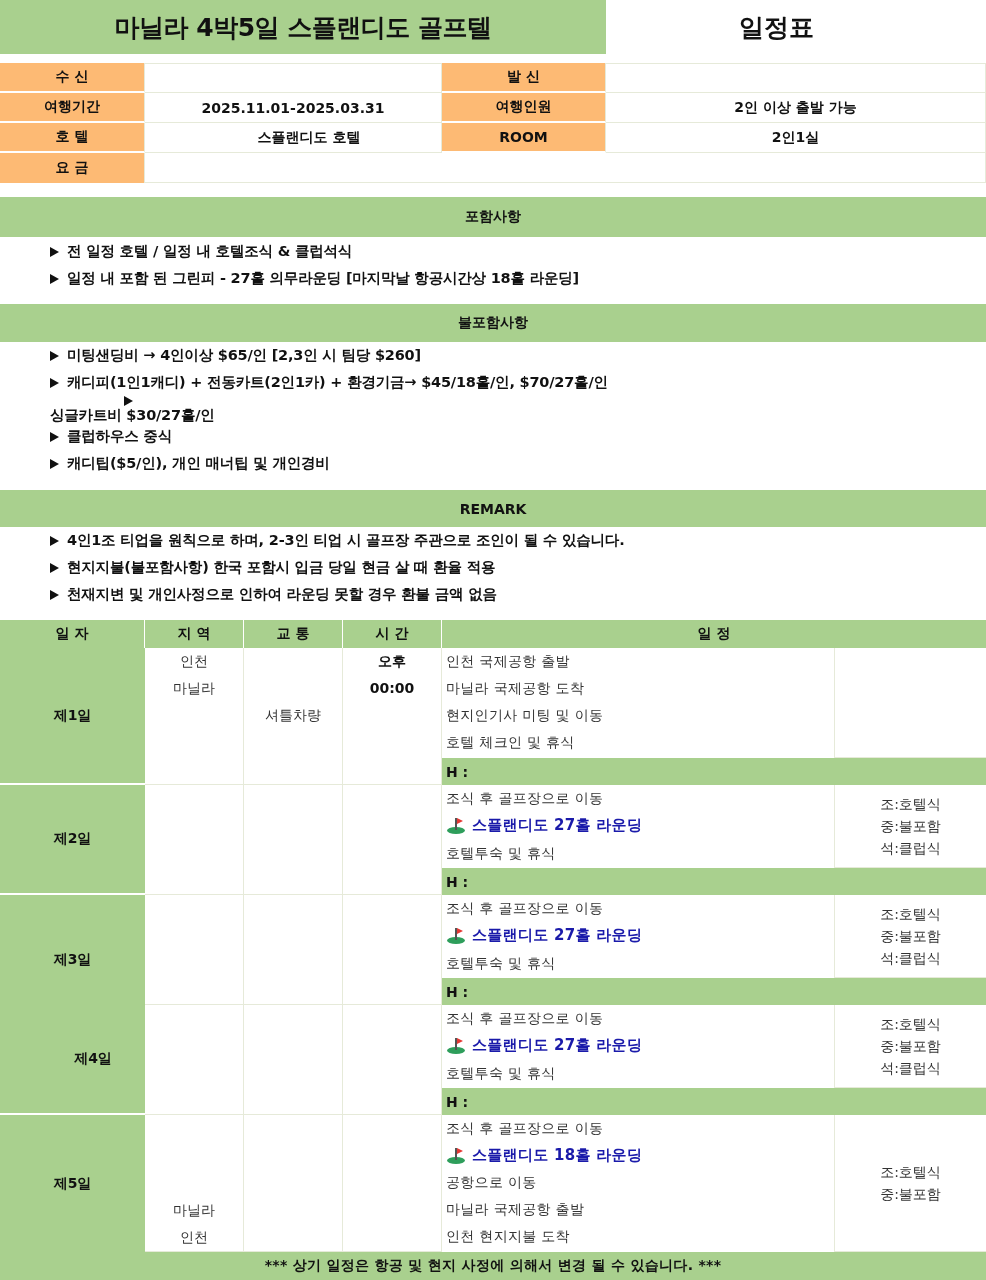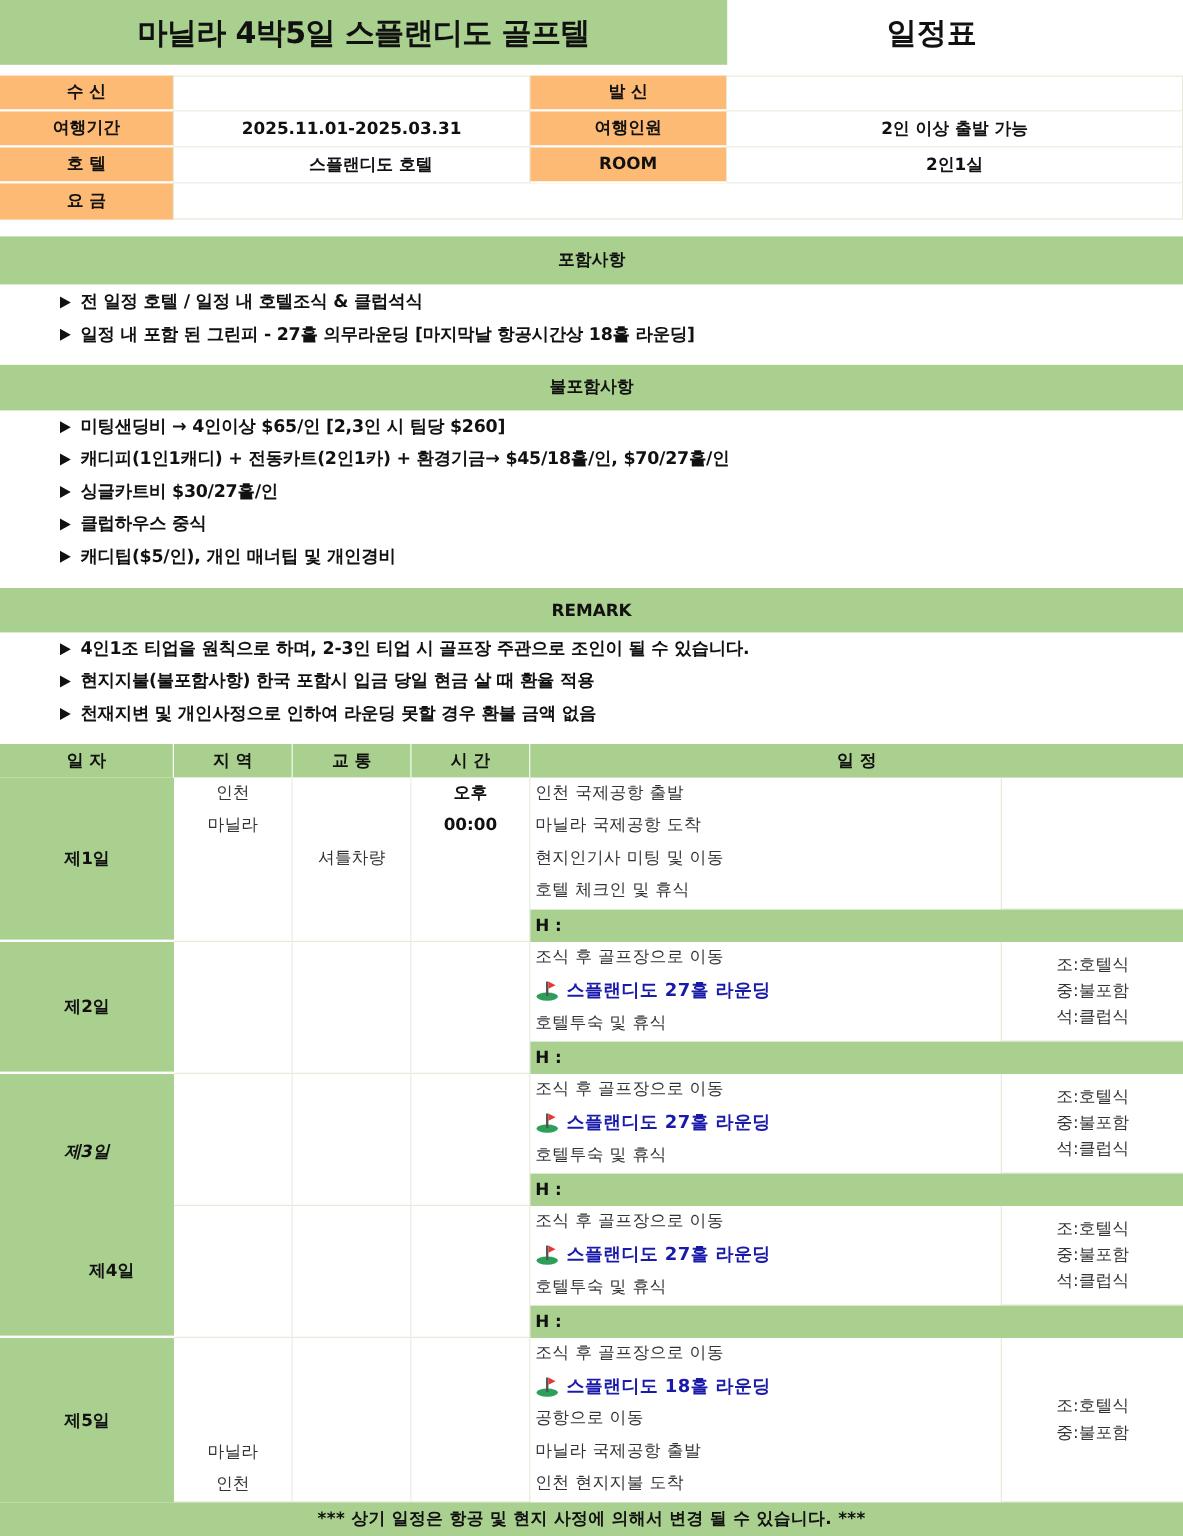--- a/index.html
+++ b/index.html
@@ -78,21 +78,21 @@
 
 <div class="section-header" style="top:304px;height:38px;">불포함사항</div>
 <div class="bullet" style="top:342px;">
     <span class="tri"></span>
     <span>미팅샌딩비 → 4인이상 $65/인 [2,3인 시 팀당 $260]</span>
   </div>
 <div class="bullet" style="top:369px;">
     <span class="tri"></span>
     <span>캐디피(1인1캐디) + 전동카트(2인1카) + 환경기금→ $45/18홀/인, $70/27홀/인</span>
   </div>
-<div class="bullet" style="top:396px;">
+<div class="bullet" style="top:396px;flex-direction:column;">
     <span class="tri"></span>
     <span>싱글카트비 $30/27홀/인</span>
   </div>
 <div class="bullet" style="top:423px;">
     <span class="tri"></span>
     <span>클럽하우스 중식</span>
   </div>
 <div class="bullet" style="top:450px;">
     <span class="tri"></span>
     <span>캐디팁($5/인), 개인 매너팁 및 개인경비</span>
@@ -152,21 +152,21 @@
     <span>스플랜디도 27홀 라운딩</span>
   </div>
   <div class="sched-line" style="top:840px;">호텔투숙 및 휴식</div>
   <div class="meal-cell" style="top:785px;height:83px;">
     <span>조:호텔식</span>
     <span>중:불포함</span>
     <span>석:클럽식</span>
   </div>
   <div class="h-bar" style="top:868px;">H :</div>
 
-  <div class="day-label" style="top:895px;height:131px;font-style:italic;">제3일</div>
+  <div class="day-label" style="top:895px;height:131px;">제3일</div>
   <div class="col-cell" style="left:145px;top:895px;width:99px;height:110px;"></div>
   <div class="col-cell" style="left:244px;top:895px;width:99px;height:110px;"></div>
   <div class="col-cell" style="left:343px;top:895px;width:99px;height:110px;"></div>
   <div class="sched-line" style="top:895px;">조식 후 골프장으로 이동</div>
   <div class="sched-line golf" style="top:922px;">
     <span class="golf-icon">
         <span class="green-pad"></span>
         <span class="pole"></span>
         <span class="flag"></span>
       </span>

